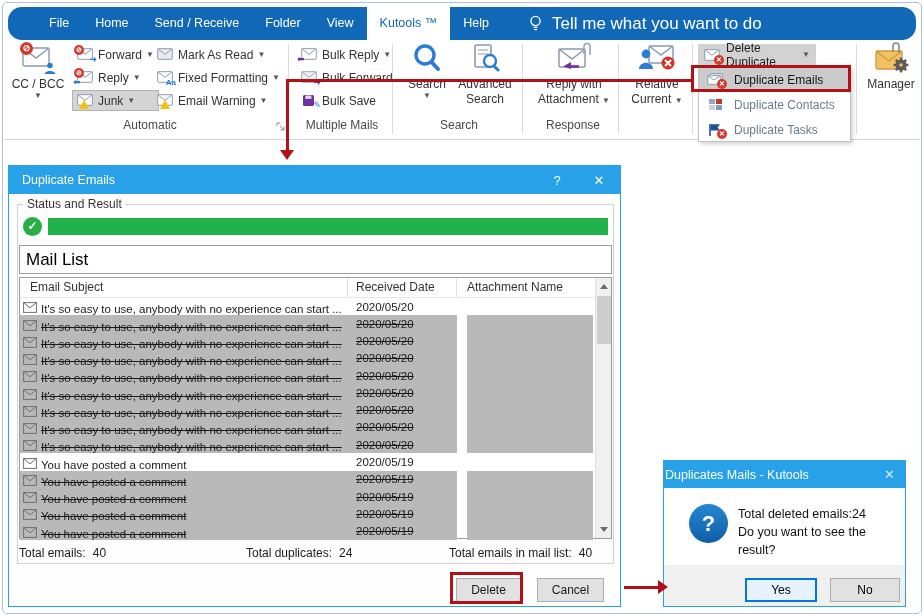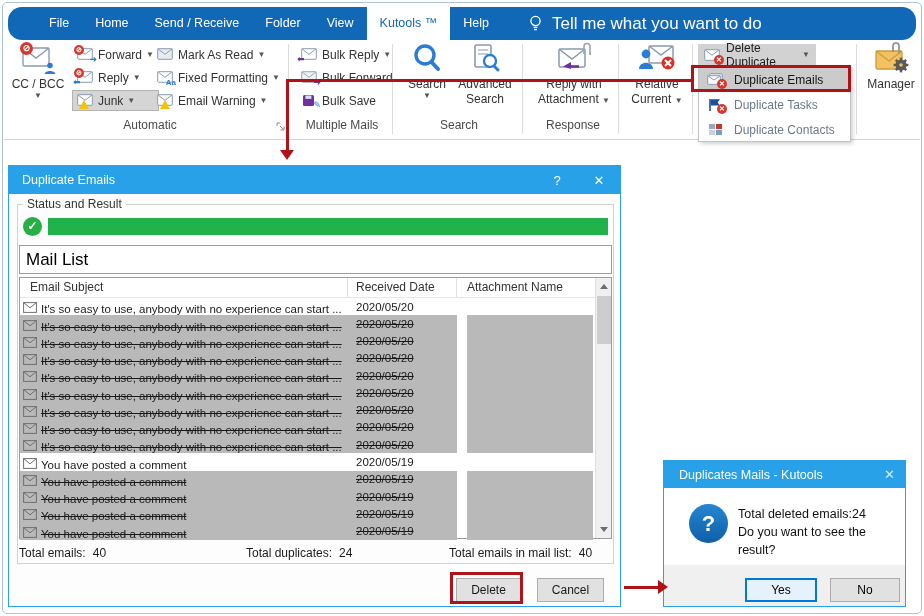--- a/index.html
+++ b/index.html
@@ -73,21 +73,21 @@
   .tri-up { width:0; height:0; border-left:4px solid transparent; border-right:4px solid transparent; border-bottom:5px solid #6b6b6b; }
   .tri-dn { width:0; height:0; border-left:4px solid transparent; border-right:4px solid transparent; border-top:5px solid #6b6b6b; }
   .sb-thumb { position:absolute; left:1px; top:18px; width:14px; height:48px; background:#cdcdcd; }
   .stats { position:absolute; left:0; top:380px; width:613px; font-size:12px; color:#1a1a1a; }
   .stat { position:absolute; white-space:nowrap; }
   .stat b { font-weight:normal; margin-left:7px; }
   .btn { position:absolute; height:24px; background:#e1e1e1; border:1px solid #adadad; font-size:12px; color:#1a1a1a; display:flex; align-items:center; justify-content:center; }
 
   
   .msgbox { position:absolute; left:663px; top:460px; width:243px; height:147px; background:#fff; border:1px solid #2aa0e8; z-index:10; }
-  .mb-title { position:absolute; left:0; top:0; right:0; height:27px; background:#29a1e8; color:#fff; font-size:12.5px; display:flex; align-items:center; padding-left:15px; }
+  .mb-title { position:absolute; left:0; top:0; right:0; height:27px; background:#29a1e8; color:#fff; font-size:12.5px; display:flex; align-items:center; padding-left:1px; }
   .mb-close { margin-left:auto; padding-right:10px; color:rgba(255,255,255,.8); font-size:13px; }
   .mb-body { position:absolute; left:0; top:27px; right:0; height:77px; background:#fff; }
   .q-icon { position:absolute; left:25px; top:16px; width:39px; height:39px; border-radius:50%; background:linear-gradient(180deg,#2586d0,#0f5fa8); color:#fff; font:bold 22px/39px "Liberation Sans",sans-serif; text-align:center; }
   .mb-text { position:absolute; left:74px; top:17px; font-size:12.5px; color:#111; line-height:18px; }
   .mb-footer { position:absolute; left:0; right:0; top:104px; bottom:0; background:#f0f0f0; }
   .mb-btn { position:absolute; top:13px; height:24px; background:#e1e1e1; border:1px solid #adadad; font-size:12px; display:flex; align-items:center; justify-content:center; }
   .mb-yes { left:81px; width:72px; border:2px solid #0078d7; background:#e5f1fb; }
   .mb-no { left:166px; width:70px; }
 </style>
 </head>
@@ -316,39 +316,39 @@
       <div class="menu-item hl">
         <span class="icon16"><svg width="16" height="12" viewBox="0 0 16 12">
               <rect x="2.7" y=".7" width="12.6" height="9" rx="1" fill="#e8ecf1" stroke="#8a9bb0"></rect>
               <rect x=".7" y="2.7" width="12.6" height="8.6" rx="1" fill="#fff" stroke="#8a9bb0"></rect>
               <path d="M.7 2.7 7 7 13.3 2.7" fill="none" stroke="#8a9bb0"></path>
             </svg><span class="badge" style="right:-3px; bottom:-3px;">✕</span></span>
         <span>Duplicate Emails</span>
       </div>
       <div class="menu-item">
         <span class="icon16">
-            <svg width="14" height="13" viewBox="0 0 14 13" style="position:absolute;left:1px;">
-              <line x1="2" y1="1" x2="2" y2="13" stroke="#1f4e9c" stroke-width="1.6"></line>
-              <path d="M2.8 1.2 L12 1.2 L9.6 4.4 L12 7.6 L2.8 7.6 Z" fill="#1f4e9c"></path>
-            </svg>
-            <span class="badge" style="right:-3px; bottom:-3px;">✕</span>
-          </span>
-        <span>Duplicate Tasks</span>
-      </div>
-      <div class="menu-item">
-        <span class="icon16">
             <svg width="15" height="13" viewBox="0 0 15 13" style="position:absolute;left:1px;">
               <rect x="1" y="1" width="6" height="5" fill="#9aa8ba"></rect>
               <rect x="8" y="1" width="6" height="5" fill="#c0392b"></rect>
               <rect x="1" y="7" width="6" height="5" fill="#c8d2dd"></rect>
               <rect x="8" y="7" width="6" height="5" fill="#7e9cc0"></rect>
             </svg>
           </span>
         <span>Duplicate Contacts</span>
       </div>
+      <div class="menu-item">
+        <span class="icon16">
+            <svg width="14" height="13" viewBox="0 0 14 13" style="position:absolute;left:1px;">
+              <line x1="2" y1="1" x2="2" y2="13" stroke="#1f4e9c" stroke-width="1.6"></line>
+              <path d="M2.8 1.2 L12 1.2 L9.6 4.4 L12 7.6 L2.8 7.6 Z" fill="#1f4e9c"></path>
+            </svg>
+            <span class="badge" style="right:-3px; bottom:-3px;">✕</span>
+          </span>
+        <span>Duplicate Tasks</span>
+      </div>
     </div>
   </div>
 
   <div class="ann rect-red" style="left:691px; top:65px; width:160px; height:27px; z-index:70;"></div>
   <div class="ann ann-line" style="left:289px; top:79px; width:402px; height:3px;"></div>
   <div class="ann ann-line" style="left:286px; top:79px; width:3px; height:71px;"></div>
   <div class="ann" style="left:280px; top:150px; width:0; height:0; border-left:7.5px solid transparent; border-right:7.5px solid transparent; border-top:10px solid #b01218;"></div>
   <div class="ann rect-red" style="left:450px; top:572px; width:73px; height:32px; z-index:70;"></div>
   <div class="ann ann-line" style="left:624px; top:586px; width:34px; height:3px;"></div>
   <div class="ann" style="left:658px; top:580px; width:0; height:0; border-top:7.5px solid transparent; border-bottom:7.5px solid transparent; border-left:10px solid #b01218;"></div>

